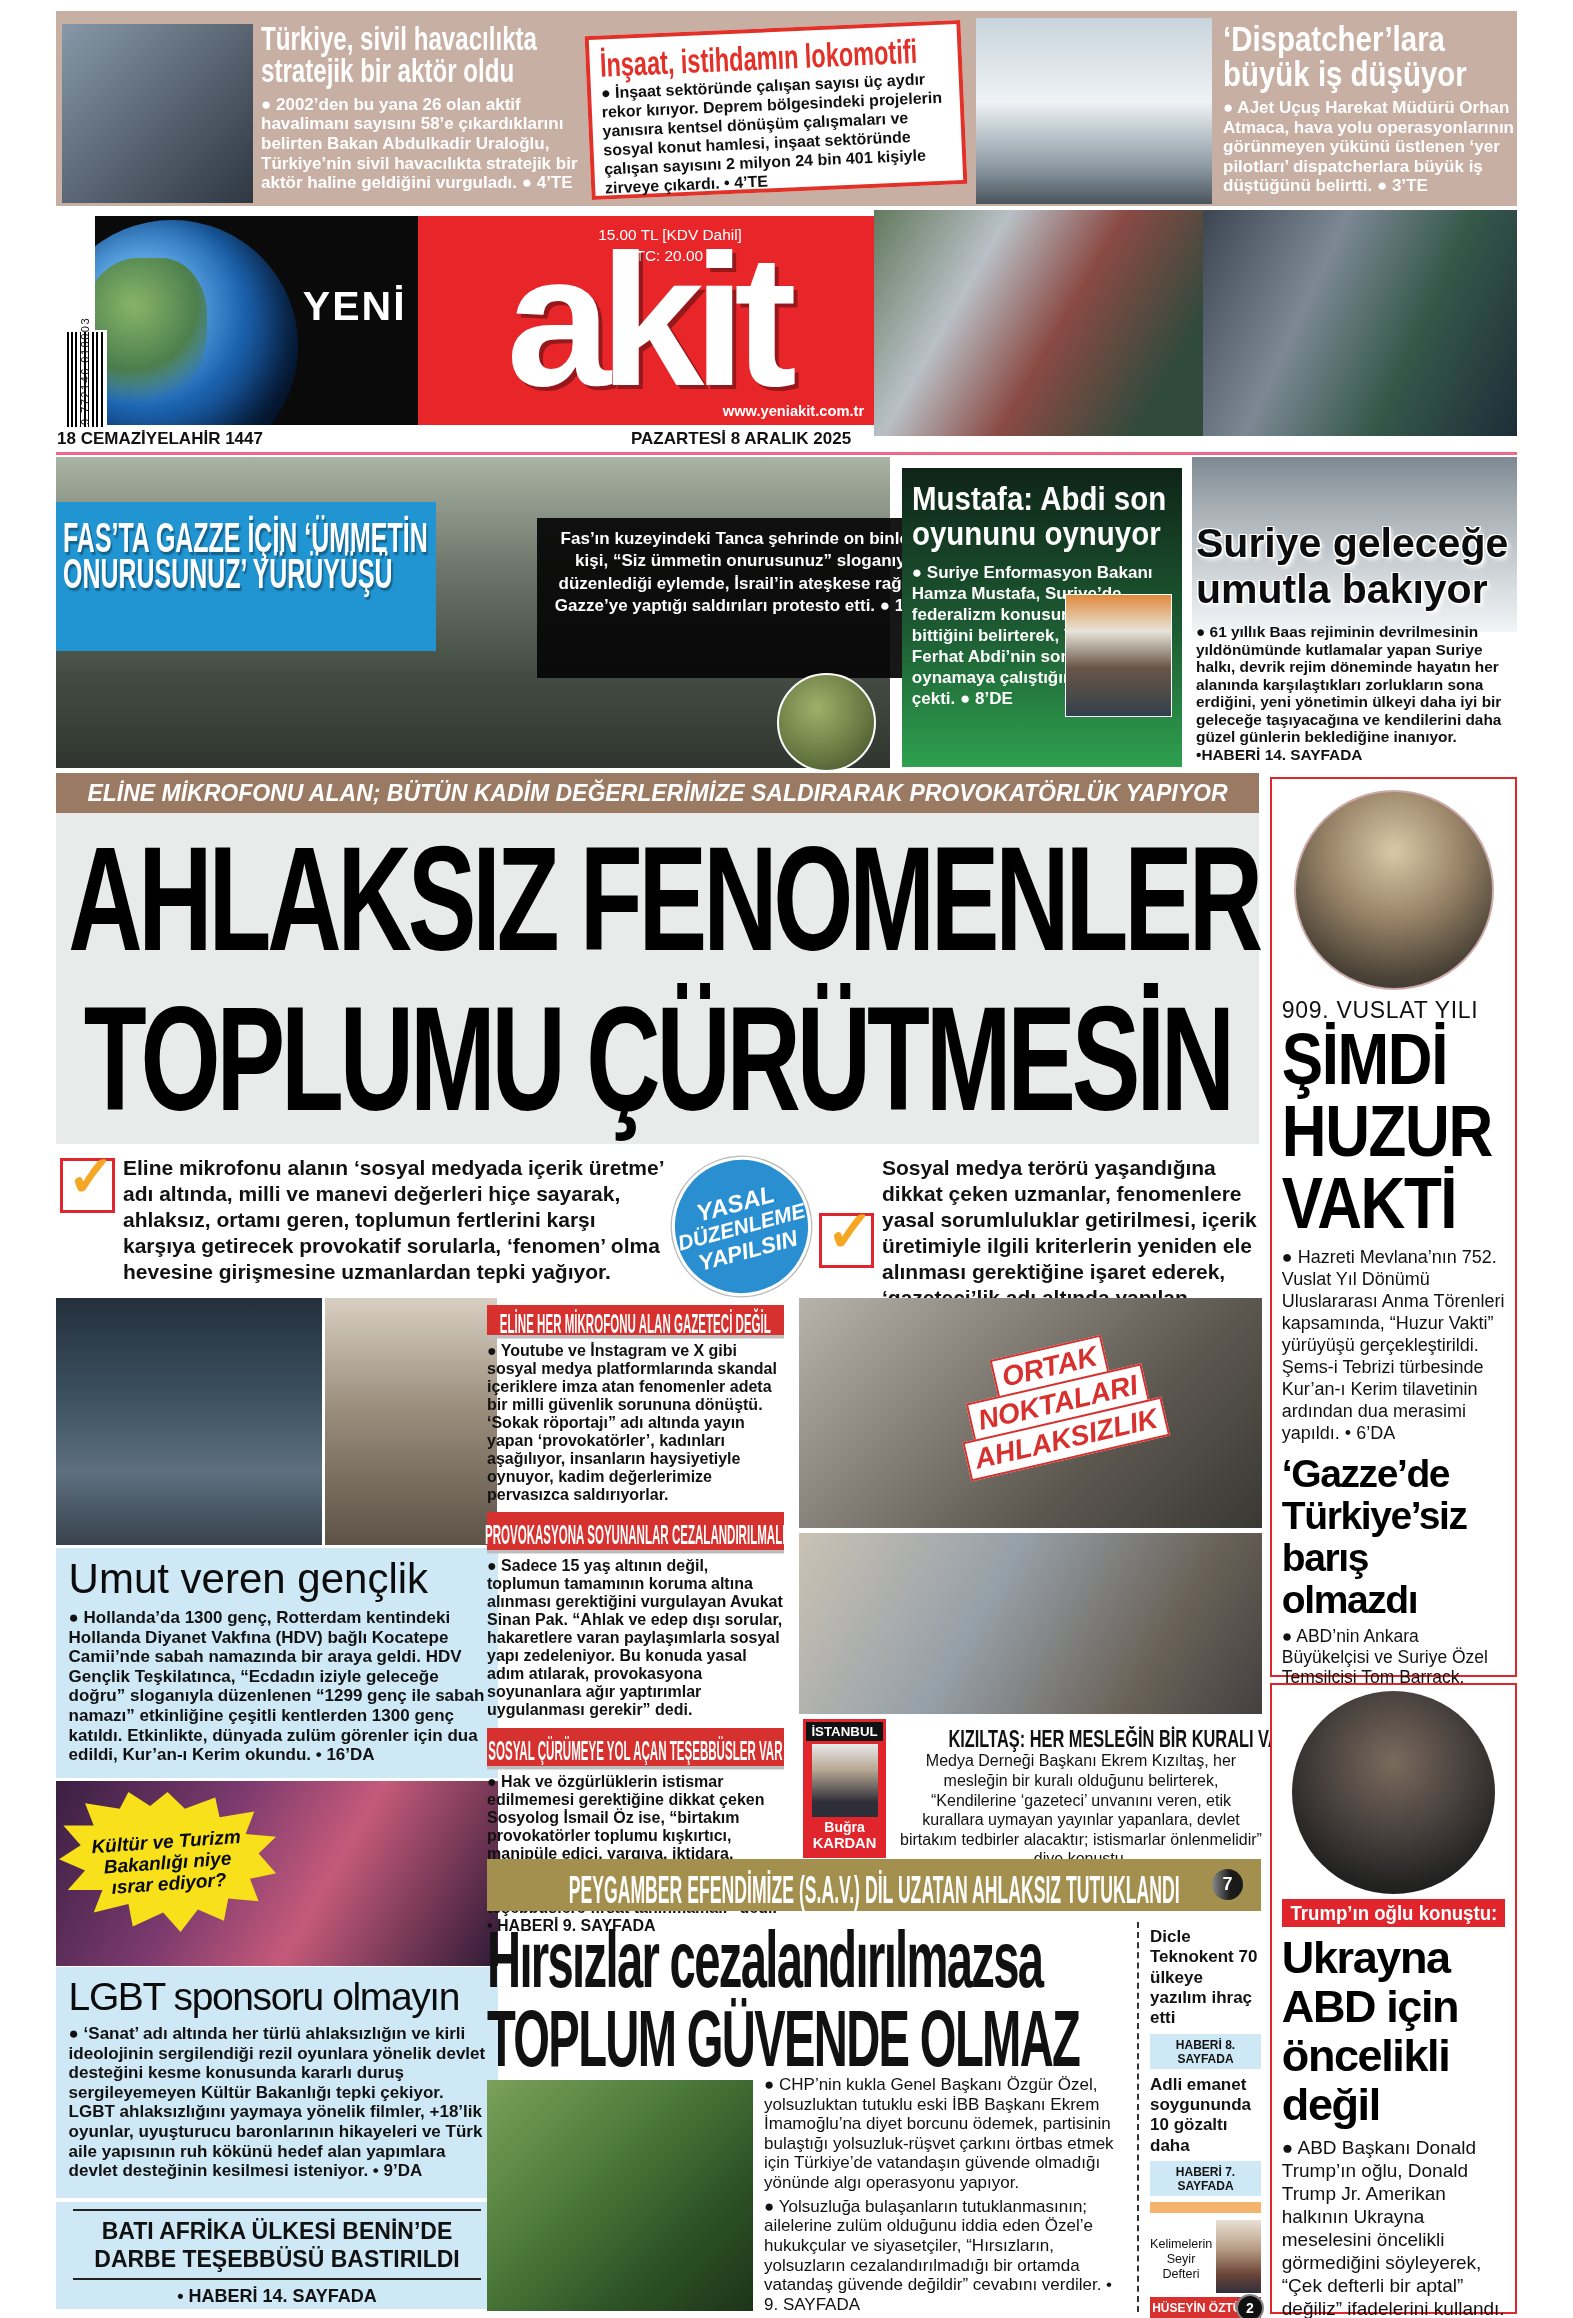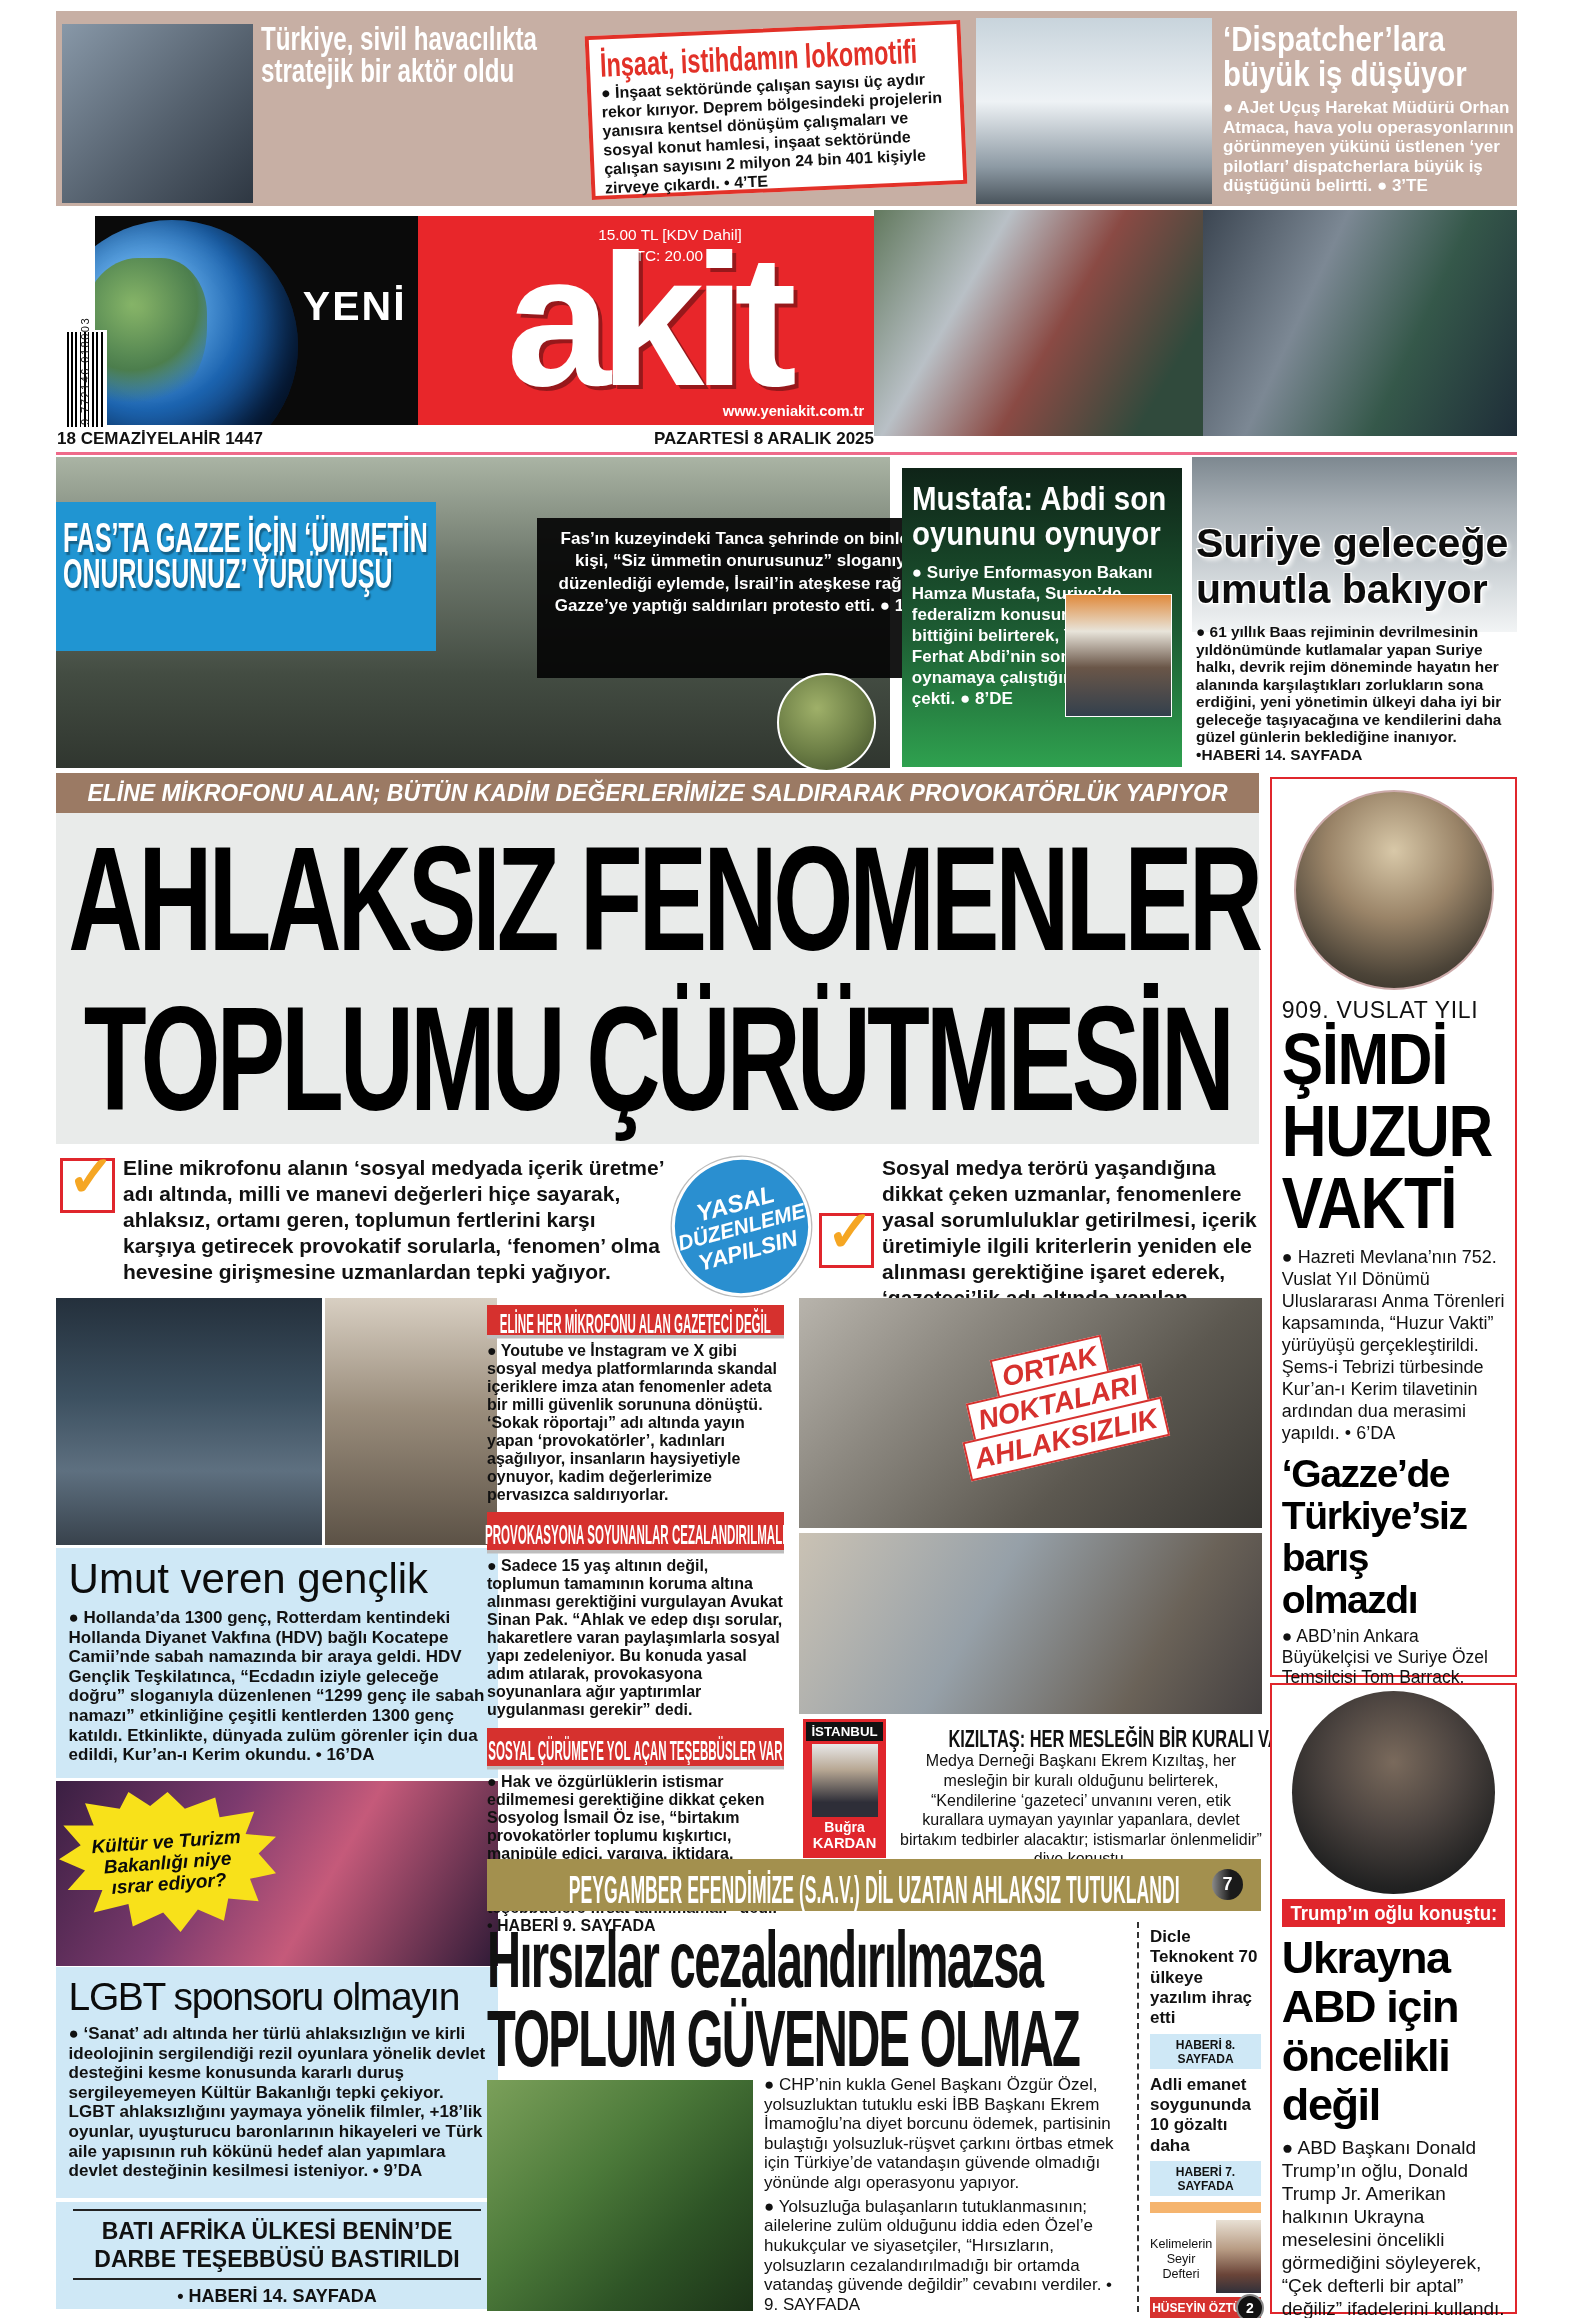--- a/index.html
+++ b/index.html
@@ -36,20 +36,21 @@
 
   <div class="abs" style="left:56px;top:11.2px;width:1461px;height:195px;background:#c7afa4;"></div>
 
   <div class="abs photo" style="left:62px;top:24px;width:191px;height:179px;background:linear-gradient(135deg,#8898a8 0%,#55616e 55%,#2e3742 100%);"></div>
 
   <div class="abs" style="left:261px;top:21px;width:317px;">
     <div style="color:#fff;font-weight:bold;font-size:29.4px;line-height:32px;">
       <span class="cond" style="transform:scale(0.82,1.12);transform-origin:left top;white-space:nowrap;">Türkiye, sivil havacılıkta</span><br>
       <span class="cond" style="transform:scale(0.82,1.12);transform-origin:left top;white-space:nowrap;">stratejik bir aktör oldu</span>
     </div>
+    <div class="bullet-body wt" style="margin-top:9.8px;font-size:17px;line-height:19.6px;">● 2002’den bu yana 26 olan aktif havalimanı sayısını 58’e çıkardıklarını belirten Bakan Abdulkadir Uraloğlu, Türkiye’nin sivil havacılıkta stratejik bir aktör haline geldiğini vurguladı.  ● 4’TE</div>
   </div>
 
   <div class="abs" style="left:588px;top:28px;width:376px;height:164px;background:#fff;border:4.9px solid #e23128;transform:rotate(-2.5deg);padding:5.6px 9.8px;box-sizing:border-box;">
     <div style="color:#e23128;font-weight:bold;font-size:29.4px;line-height:34px;">
       <span class="cond" style="transform:scale(0.8,1.15);transform-origin:left top;white-space:nowrap;">İnşaat, istihdamın lokomotifi</span>
     </div>
     <div class="bullet-body" style="font-size:16px;line-height:19px;color:#111;margin-top:4.2px;">● İnşaat sektöründe çalışan sayısı üç aydır rekor kırıyor. Deprem bölgesindeki projelerin yanısıra kentsel dönüşüm çalışmaları ve sosyal konut hamlesi, inşaat sektöründe çalışan sayısını 2 milyon 24 bin 401 kişiyle zirveye çıkardı. • 4’TE</div>
   </div>
 
   <div class="abs photo" style="left:976px;top:18px;width:236px;height:186px;background:linear-gradient(180deg,#c8d4dc 0%,#eef2f5 45%,#8d9aa4 80%,#4a545c 100%);"></div>
@@ -77,21 +78,21 @@
     <div class="abs wt" style="left:140px;top:9.8px;width:224px;text-align:center;font-size:15.4px;">15.00 TL [KDV Dahil]</div>
     <div class="abs wt" style="left:140px;top:31px;width:224px;text-align:center;font-size:15.4px;">KKTC: 20.00 TL</div>
     <div class="abs wt" style="left:0;top:9.8px;width:100%;text-align:center;font-size:188px;line-height:188px;font-weight:bold;letter-spacing:-11.2px;text-shadow:4.2px 4.2px 0 rgba(0,0,0,.35);">akit</div>
     <div class="abs wt" style="right:9.8px;bottom:5.6px;font-size:14.7px;font-weight:bold;">www.yeniakit.com.tr</div>
   </div>
 
   <div class="abs photo" style="left:874px;top:210px;width:330px;height:226px;background:linear-gradient(120deg,#62795e 0%,#b9c0c6 30%,#8a4a44 55%,#304a3c 85%);"></div>
   <div class="abs photo" style="left:1203px;top:210px;width:314px;height:226px;background:linear-gradient(115deg,#3c4652 0%,#7c8894 35%,#35584a 65%,#1e2d38 100%);"></div>
 
   <div class="abs" style="left:57px;top:429px;font-size:17px;font-weight:bold;">18 CEMAZİYELAHİR 1447</div>
-  <div class="abs" style="left:631px;top:429px;width:243px;text-align:right;font-size:17px;font-weight:bold;">PAZARTESİ 8 ARALIK 2025</div>
+  <div class="abs" style="left:631px;top:429px;width:243px;font-size:17px;font-weight:bold;">PAZARTESİ 8 ARALIK 2025</div>
   <div class="abs" style="left:56px;top:452px;width:1461px;height:2.8px;background:#ef6a8a;"></div>
 
   <div class="abs photo" style="left:56px;top:457px;width:834px;height:311px;background:linear-gradient(180deg,#aab4a4 0%,#6d776b 35%,#434c42 70%,#30362f 100%);"></div>
   <div class="abs" style="left:56px;top:468px;width:380px;height:149px;background:#2095d2;padding:11.2px 7px;box-sizing:border-box;margin-top:34px;">
     <div style="color:#fff;font-weight:bold;font-size:32px;line-height:36px;text-shadow:2.1px 2.1px 1.4px rgba(0,0,0,.35);">
       <span class="cond" style="transform:scale(0.78,1.35);transform-origin:left top;white-space:nowrap;">FAS’TA GAZZE İÇİN ‘ÜMMETİN</span><br>
       <span class="cond" style="transform:scale(0.78,1.35);transform-origin:left top;white-space:nowrap;">ONURUSUNUZ’ YÜRÜYÜŞÜ</span>
     </div>
   </div>
   <div class="abs" style="left:537px;top:518px;width:421px;height:160px;background:rgba(5,5,5,.93);padding:9.8px 11.2px;box-sizing:border-box;">

